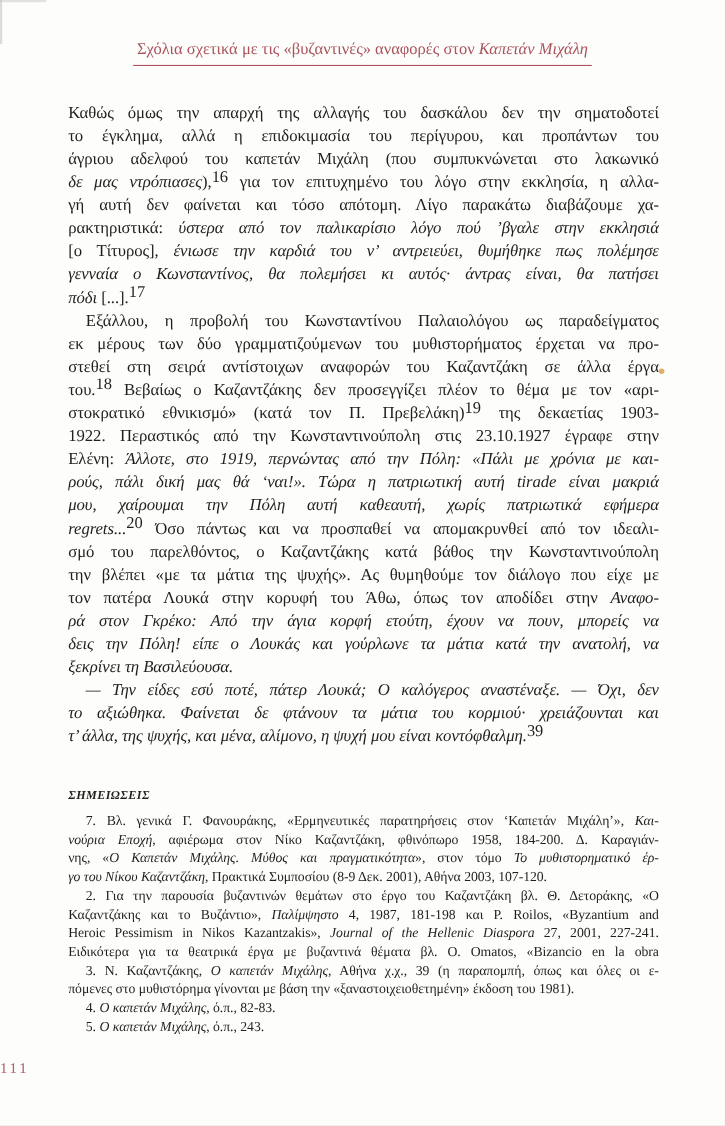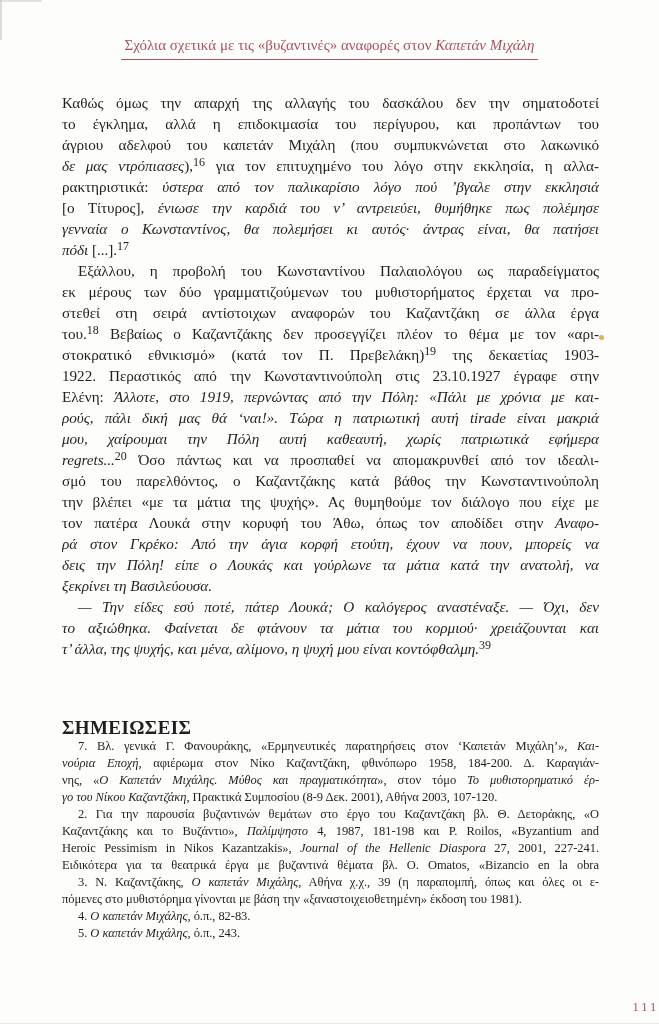--- a/index.html
+++ b/index.html
@@ -22,21 +22,21 @@
   .header{
     position:absolute;top:37px;left:0;width:100%;
     text-align:center;font-size:15px;color:var(--accent,#a9535c);
   }
   .head-underline{
     display:inline-block;padding:0 3px 5px 3px;
     border-bottom:1px solid var(--accent,#a9535c);
   }
   .it{font-style:italic;}
   .rm{font-style:normal;}
-  .sup{font-size:12px;vertical-align:5px;line-height:0;font-style:normal;margin-top:48px;}
+  .sup{font-size:15px;vertical-align:5px;line-height:0;font-style:normal;margin-top:48px;}
 
   .body-text{
     position:absolute;left:62px;top:92px;width:537px;
     font-size:15.2px;letter-spacing:-0.05px;
   }
   .body-text .line{height:21px;line-height:21px;}
 
   .footnotes{
     position:absolute;left:62px;top:738px;width:537px;
     font-size:12.5px;letter-spacing:-0.05px;
@@ -47,27 +47,26 @@
     text-align:justify;
     text-align-last:justify;
     overflow:hidden;
     white-space:normal;
   }
   .line.end{text-align-last:left;}
   .line.ind{text-indent:16px;}
 
   .notes-heading{
     position:absolute;left:62px;top:717px;
-    font-size:19px;font-weight:bold;letter-spacing:.4px;
+    font-size:11px;font-weight:bold;letter-spacing:.4px;font-style:italic;
   }
   .pageno{
     position:absolute;left:0;top:963px;width:100%;
-    text-align:right;font-size:13.5px;letter-spacing:2.5px;
+    text-align:left;font-size:13.5px;letter-spacing:2.5px;
     color:var(--accent2,#b15a63);
-    margin-top:36px;
   }
 </style>
 </head>
 <body>
 
 <div class="page">
 
   <div class="edge-left"></div>
   <div class="edge-top"></div>
   <div class="edge-bottom"></div>
@@ -75,20 +74,21 @@
 
   <div class="header">
     <span class="head-underline"><span class="rm">Σχόλια σχετικά με τις «βυζαντινές» αναφορές στον </span><span class="it">Καπετάν Μιχάλη</span></span>
   </div>
 
   <div class="body-text">
       <div class="line"><span class="rm">Καθώς όμως την απαρχή της αλλαγής του δασκάλου δεν την σηματοδοτεί</span></div>
       <div class="line"><span class="rm">το έγκλημα, αλλά η επιδοκιμασία του περίγυρου, και προπάντων του</span></div>
       <div class="line"><span class="rm">άγριου αδελφού του καπετάν Μιχάλη (που συμπυκνώνεται στο λακωνικό</span></div>
       <div class="line"><span class="it">δε μας ντρόπιασες</span><span class="rm">),</span><span class="sup">16</span><span class="rm"> για τον επιτυχημένο του λόγο στην εκκλησία, η αλλα-</span></div>
+      <div class="line"><span class="rm">γή αυτή δεν φαίνεται και τόσο απότομη. Λίγο παρακάτω διαβάζουμε χα-</span></div>
       <div class="line"><span class="rm">ρακτηριστικά: </span><span class="it">ύστερα από τον παλικαρίσιο λόγο πού ’βγαλε στην εκκλησιά</span></div>
       <div class="line"><span class="rm">[ο Τίτυρος], </span><span class="it">ένιωσε την καρδιά του ν’ αντρειεύει, θυμήθηκε πως πολέμησε</span></div>
       <div class="line"><span class="it">γενναία ο Κωνσταντίνος, θα πολεμήσει κι αυτός· άντρας είναι, θα πατήσει</span></div>
       <div class="line end"><span class="it">πόδι </span><span class="rm">[...].</span><span class="sup">17</span></div>
       <div class="line ind"><span class="rm">Εξάλλου, η προβολή του Κωνσταντίνου Παλαιολόγου ως παραδείγματος</span></div>
       <div class="line"><span class="rm">εκ μέρους των δύο γραμματιζούμενων του μυθιστορήματος έρχεται να προ-</span></div>
       <div class="line"><span class="rm">στεθεί στη σειρά αντίστοιχων αναφορών του Καζαντζάκη σε άλλα έργα</span></div>
       <div class="line"><span class="rm">του.</span><span class="sup">18</span><span class="rm"> Βεβαίως ο Καζαντζάκης δεν προσεγγίζει πλέον το θέμα με τον «αρι-</span></div>
       <div class="line"><span class="rm">στοκρατικό εθνικισμό» (κατά τον Π. Πρεβελάκη)</span><span class="sup">19</span><span class="rm"> της δεκαετίας 1903-</span></div>
       <div class="line"><span class="rm">1922. Περαστικός από την Κωνσταντινούπολη στις 23.10.1927 έγραφε στην</span></div>

